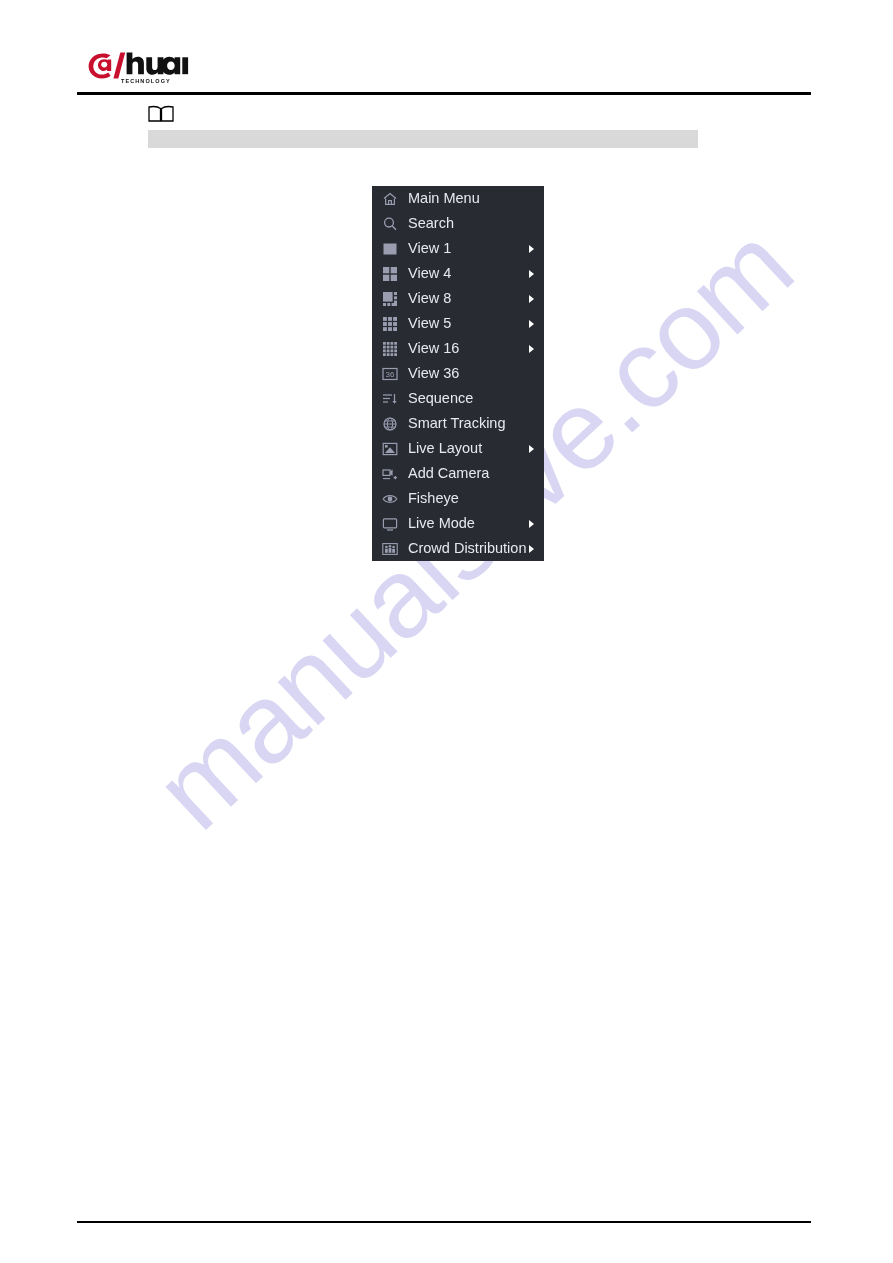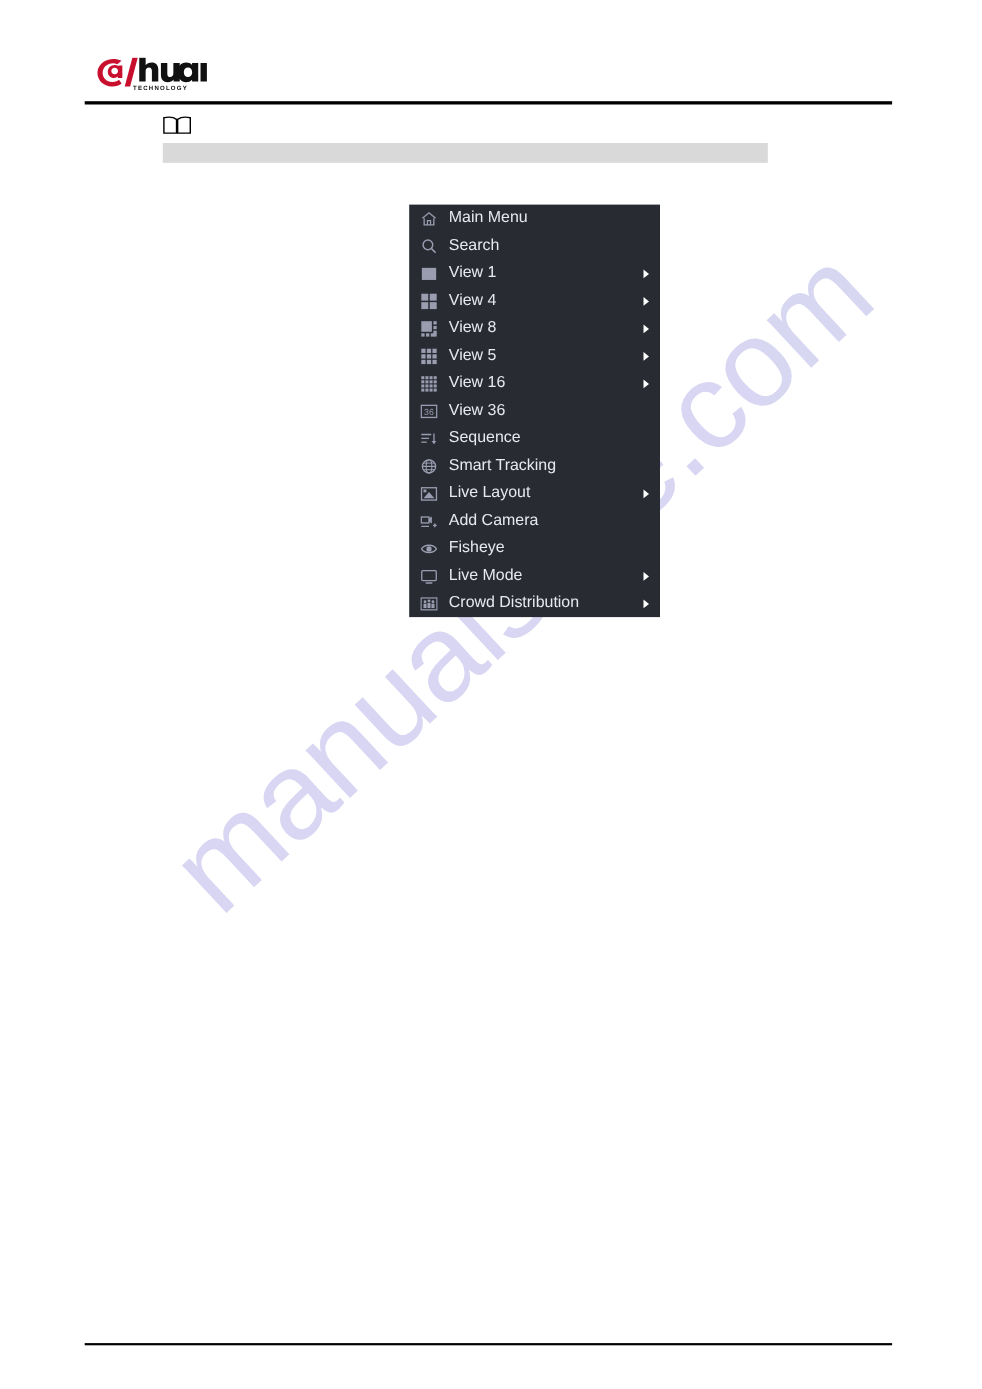--- a/index.html
+++ b/index.html
@@ -103,21 +103,21 @@
     height: 18px;
     background: #d9d9d9;
     z-index: 10;
   }
 
   
   .ctx-menu {
     position: absolute;
     left: 372px;
     top: 186px;
-    width: 228px;
+    width: 172px;
     background: #292b33;
     z-index: 20;
     padding: 0;
     box-sizing: border-box;
   }
   .menu-item {
     position: relative;
     height: 25px;
     display: flex;
     align-items: center;

